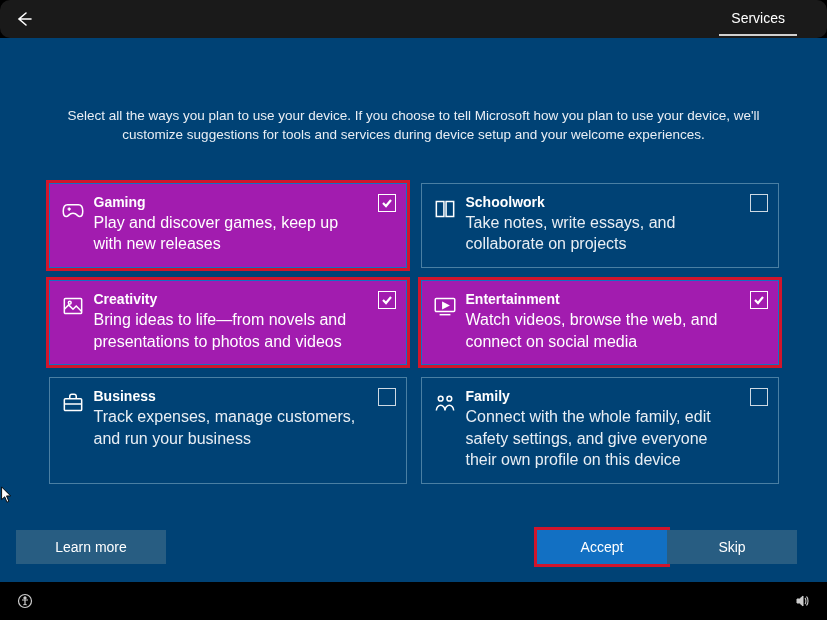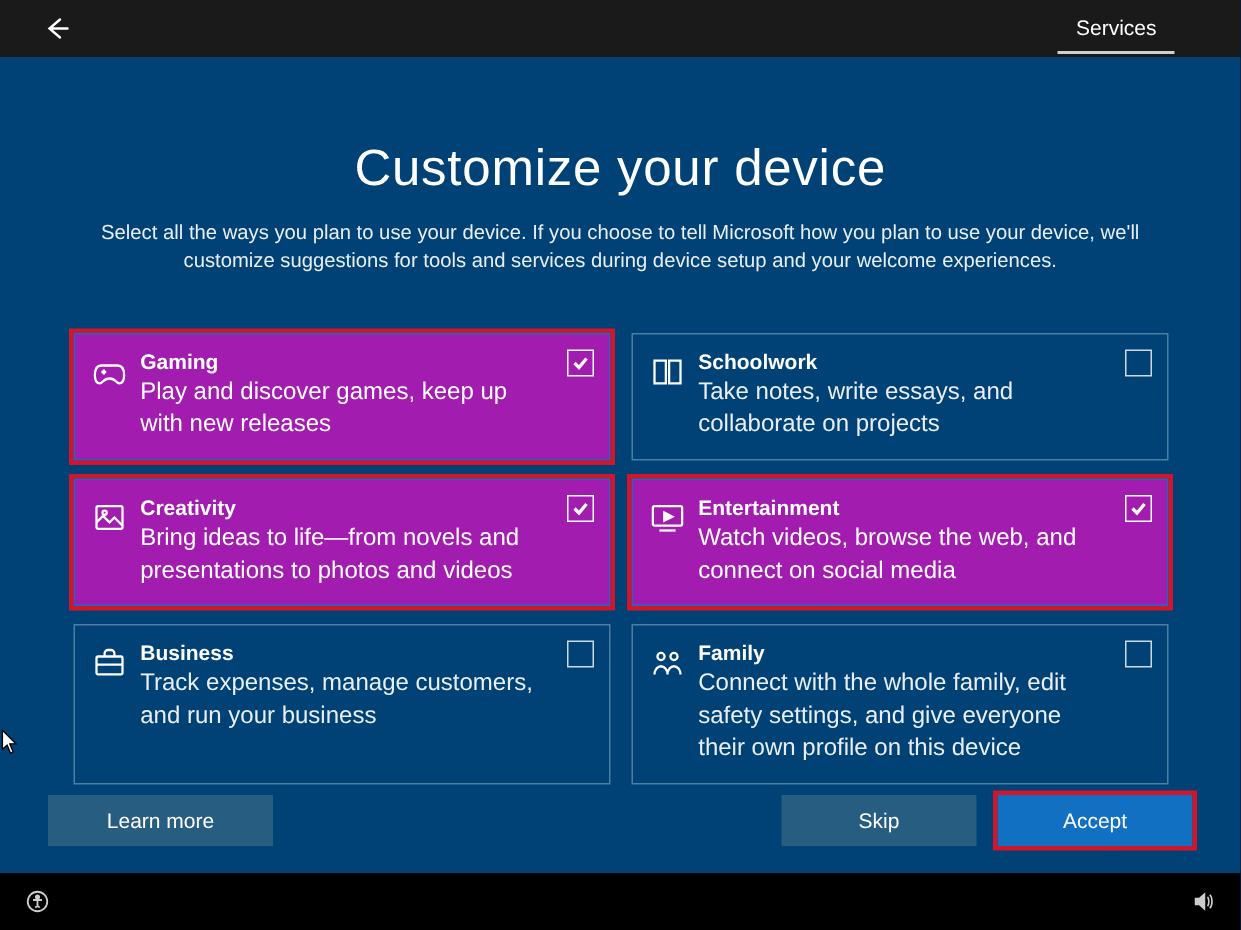--- a/index.html
+++ b/index.html
@@ -1,20 +1,20 @@
 <!DOCTYPE html>
 <html><head>
 <meta charset="utf-8">
 <style>
   * { box-sizing: border-box; margin: 0; padding: 0; }
   html, body { width: 827px; height: 620px; overflow: hidden; font-family: "Segoe UI", Arial, sans-serif; }
   body { background: #000; color: #fff; }
   .topbar {
     height: 38px; background: #1a1a1a; display: flex; align-items: center;
-    justify-content: space-between; padding: 0 24px;
+    justify-content: space-between; padding: 0 10px; border-radius: 10px;
   }
   .back-btn { width: 28px; height: 28px; display:flex; align-items:center; justify-content:center; cursor:pointer; }
   .back-btn svg { stroke:#fff; }
   .tab-services { color:#fff; font-size:14px; padding: 8px 12px; border-bottom:2px solid #d0d0d0; margin-right:20px; }
   .main {
     background: #004275; width: 827px; height: 544px; position: relative;
     padding-top: 55px;
   }
   .title { text-align:center; font-size:34px; font-weight:300; letter-spacing:0.5px; }
   .subtitle { text-align:center; font-size:13.5px; margin: 14px auto 5px; max-width: 700px; line-height:1.4; color:#e8eef4; }
@@ -37,21 +37,21 @@
   .card.selected .desc { color:#fff; }
   .chk {
     position:absolute; top:10px; right:10px; width:18px; height:18px;
     border:1.5px solid #cdd9e3; display:flex; align-items:center; justify-content:center;
   }
   .card.selected .chk { border-color:#fff; }
   .chk svg { display:none; }
   .card.selected .chk svg { display:block; stroke:#fff; stroke-width:2.2; fill:none; }
   .footer {
     position:absolute; bottom:18px; left:0; right:0; display:flex;
-    padding: 0 32px; 
+    padding: 0 16px; 
   }
   .btn {
     height:34px; min-width:120px; display:flex; align-items:center; justify-content:center;
     font-size:14px; cursor:pointer; border:none; color:#fff;
   }
   .btn-learn { background:#285d82; width:150px; }
   .spacer { flex:1; }
   .btn-skip { background:#285d82; width:130px; margin-right:14px; }
   .btn-accept { background:#1270c3; width:130px; outline:3px solid #d1152c; }
   .bottombar {
@@ -74,21 +74,20 @@
 <div class="topbar">
   <div class="back-btn">
     <svg width="20" height="20" viewBox="0 0 20 20">
         <path d="M12 4 L5 10 L12 16 M5 10 H17" stroke-width="1.6" fill="none" stroke-linecap="round"></path>
       </svg>
   </div>
   <div class="tab-services">Services</div>
 </div>
 
 <div class="main">
-  <div class="title">Customize your device</div>
   <div class="subtitle">Select all the ways you plan to use your device. If you choose to tell Microsoft how you plan to use your device, we'll customize suggestions for tools and services during device setup and your welcome experiences.</div>
 
   <div class="grid">
 
     <div class="card selected highlight">
       <div class="icon">
         <svg viewBox="0 0 24 24">
             <path d="M7 8h10c3 0 4 3 4 6s-1 5-3 5c-2 0-2-3-6-3s-4 3-6 3-3-2-3-5 1-6 4-6z"></path>
             <path d="M7 12h3M8.5 10.5v3M16 11.5h.01M17.5 13h.01"></path>
           </svg>
@@ -182,22 +181,22 @@
         <div class="desc">Connect with the whole family, edit safety settings, and give everyone their own profile on this device</div>
       </div>
       <div class="chk"></div>
     </div>
 
   </div>
 
   <div class="footer">
     <button class="btn btn-learn">Learn more</button>
     <div class="spacer"></div>
+    <button class="btn btn-accept">Accept</button>
     <button class="btn btn-skip">Skip</button>
-    <button class="btn btn-accept">Accept</button>
   </div>
 </div>
 
 <div class="bottombar">
   <div class="left">
     <div style="width:22px;height:22px;display:flex;align-items:center;justify-content:center;cursor:pointer;">
       <svg width="16" height="16" viewBox="0 0 16 16">
           <circle cx="8" cy="8" r="6.5" fill="none" stroke-width="1.2"></circle>
           <circle cx="8" cy="5" r="1.2" fill="#ccc"></circle>
           <path d="M5 7h6M8 7v4M6.5 12L8 11l1.5 1" stroke-width="1.2"></path>

